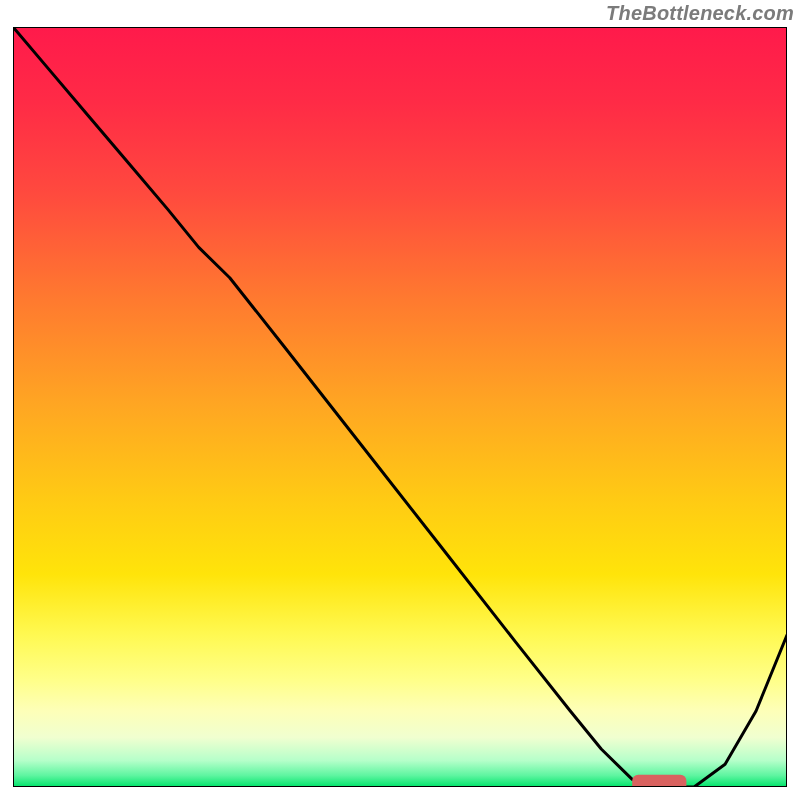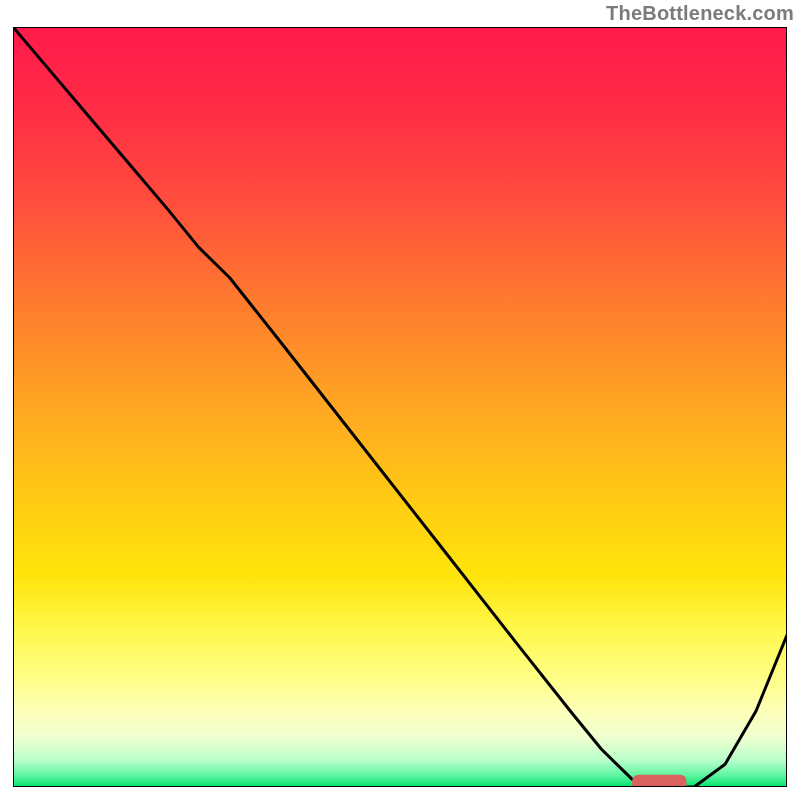--- a/index.html
+++ b/index.html
@@ -7,20 +7,21 @@
     padding: 0;
     width: 800px;
     height: 800px;
     background: #ffffff;
     font-family: Arial, Helvetica, sans-serif;
   }
   .stage {
     position: relative;
     width: 800px;
     height: 593px;
+    font-style: italic;
   }
   .watermark {
     position: absolute;
     top: 2px;
     right: 6px;
     color: #7b7b7b;
     font-size: 20px;
     font-weight: 600;
     letter-spacing: 0.2px;
     user-select: none;

